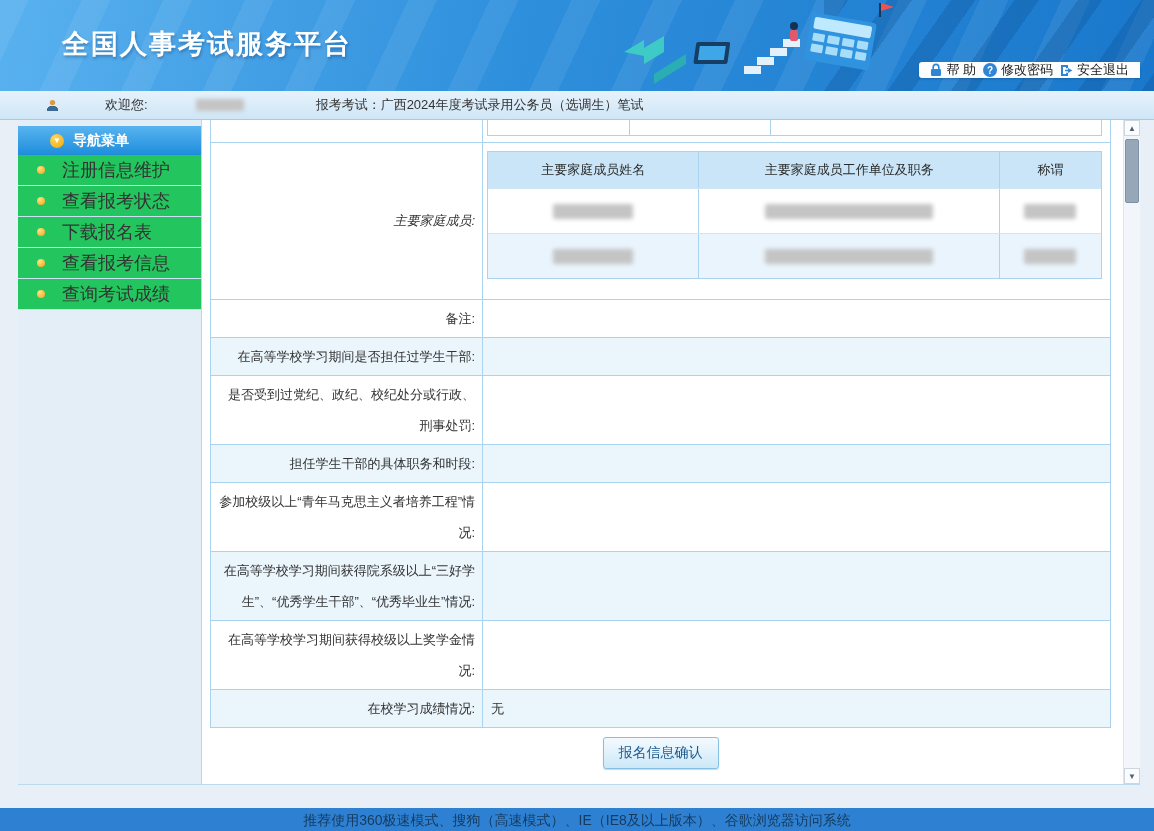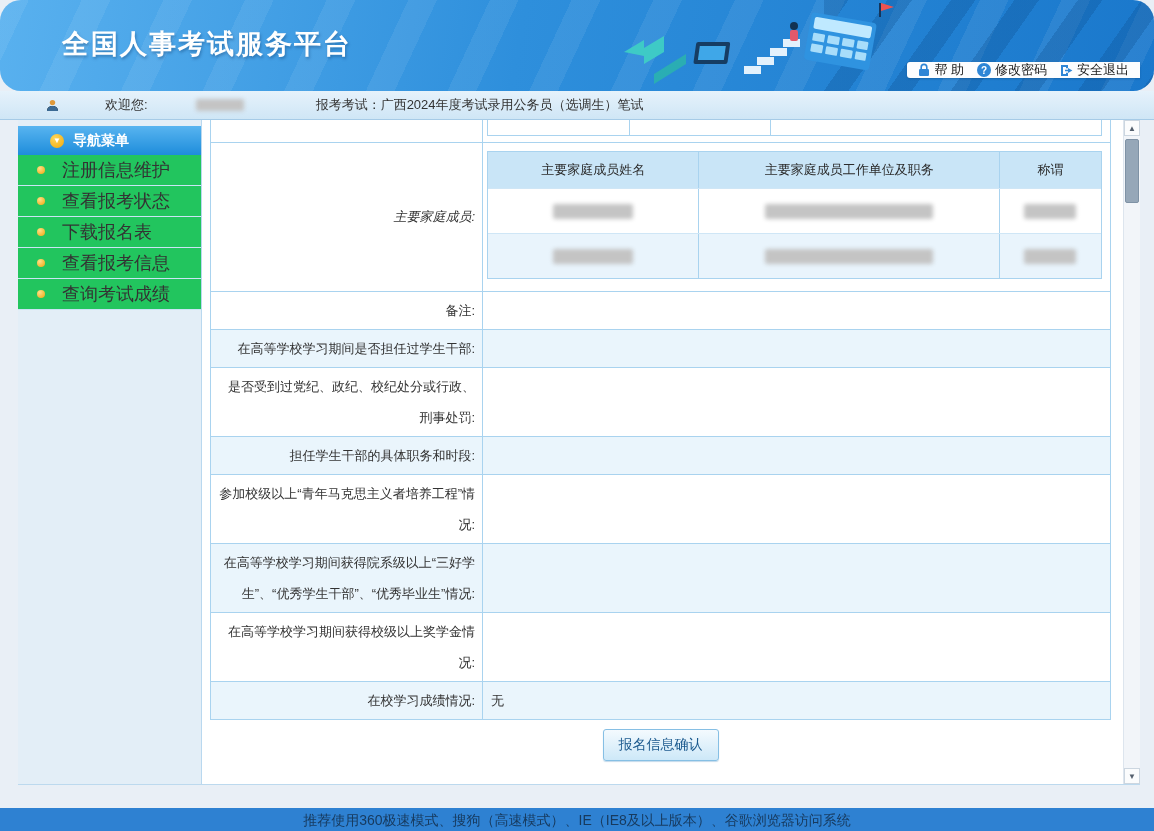--- a/index.html
+++ b/index.html
@@ -1,31 +1,31 @@
 <!DOCTYPE html>
 <html><head>
 <meta charset="utf-8">
 <style>
   * { margin:0; padding:0; box-sizing:border-box; }
   html,body { width:1154px; height:831px; overflow:hidden; background:#e9eff6;
     font-family:"Liberation Sans","DejaVu Sans",sans-serif; }
 
   
   .banner { position:relative; height:91px; overflow:hidden;
-    background:linear-gradient(100deg,#59b1ef 0%,#2e8fdc 45%,#1a78cc 100%);border-radius:21px; }
+    background:linear-gradient(100deg,#59b1ef 0%,#2e8fdc 45%,#1a78cc 100%); }
   .banner::before { content:""; position:absolute; inset:0;
     background:repeating-linear-gradient(115deg,rgba(255,255,255,.07) 0 26px,rgba(255,255,255,0) 26px 74px); }
   .banner-corner { position:absolute; right:0; top:0; width:330px; height:91px;
     background:repeating-linear-gradient(125deg,rgba(11,76,140,.28) 0 20px,rgba(11,76,140,0) 20px 52px); }
   .site-title { position:absolute; left:62px; top:26px; color:#fff; font-size:27px;
     font-weight:bold; letter-spacing:2px; text-shadow:1px 2px 3px rgba(0,40,90,.35); }
   .banner-art { position:absolute; right:238px; top:2px; }
 
   .utility-bar { position:absolute; top:62px; right:14px; height:16px; background:#fcfdfe;
-    border-radius:3px 0 0 3px; display:flex; align-items:center; gap:13px; padding:0 11px;
+    border-radius:3px 0 0 3px; display:flex; align-items:center; gap:7px; padding:0 11px;
     box-shadow:0 1px 2px rgba(0,50,100,.3); z-index:5; }
   .ubtn { display:flex; align-items:center; gap:4px; font-size:13px; color:#1b1b1b; cursor:pointer; }
   .qmark { width:14px; height:14px; border-radius:50%; background:#2f86d6; color:#fff;
     font-size:10px; font-weight:bold; display:flex; align-items:center; justify-content:center; }
 
   
   .welcome { height:29px; background:linear-gradient(#e6f2fb,#cfe6f6); border-bottom:1px solid #a6cbe7;
     display:flex; align-items:center; font-size:13px; color:#333; padding-left:46px;gap:40px; }
   .welcome .uicon { margin-right:6px; display:flex; }
   .redact { background:#c4c4c4; filter:blur(2px); border-radius:2px; display:inline-block; }
@@ -62,21 +62,21 @@
 
   .frow.partial { height:23px; }
   .partial .fvalue { align-items:stretch; padding:0 8px 0 4px; }
   .partial-table { flex:1; margin-bottom:6px; border-left:1px solid #a9d3ef;
     border-right:1px solid #a9d3ef; border-bottom:1px solid #a9d3ef; position:relative; }
   .pdiv { position:absolute; top:0; bottom:0; width:1px; background:#a9d3ef; }
   .pdiv.d1 { left:23%; } .pdiv.d2 { left:46%; }
 
   .family .flabel { display:flex; align-items:center; justify-content:flex-end; line-height:normal;font-style:italic; }
   .family .fvalue { padding:0; }
-  .famtable { flex:1; margin:8px 8px 12px 4px; border:1px solid #a9d3ef; background:#fff; }
+  .famtable { flex:1; margin:8px 8px 20px 4px; border:1px solid #a9d3ef; background:#fff; }
   .famhead { display:flex; background:#c9e5f7; height:36px; }
   .famrow { display:flex; height:45px; border-top:1px solid #cfe6f6; }
   .famrow.alt2 { background:#e9f4fc; }
   .fc { display:flex; align-items:center; justify-content:center; font-size:13px; color:#2b2b2b; }
   .c1 { width:34.5%; border-right:1px solid #a9d3ef; }
   .c2 { width:49%;  border-right:1px solid #a9d3ef; }
   .c3 { flex:1; }
   .r-name { width:80px; height:15px; }
   .r-emp  { width:168px; height:15px; }
   .r-rel  { width:52px; height:15px; }

